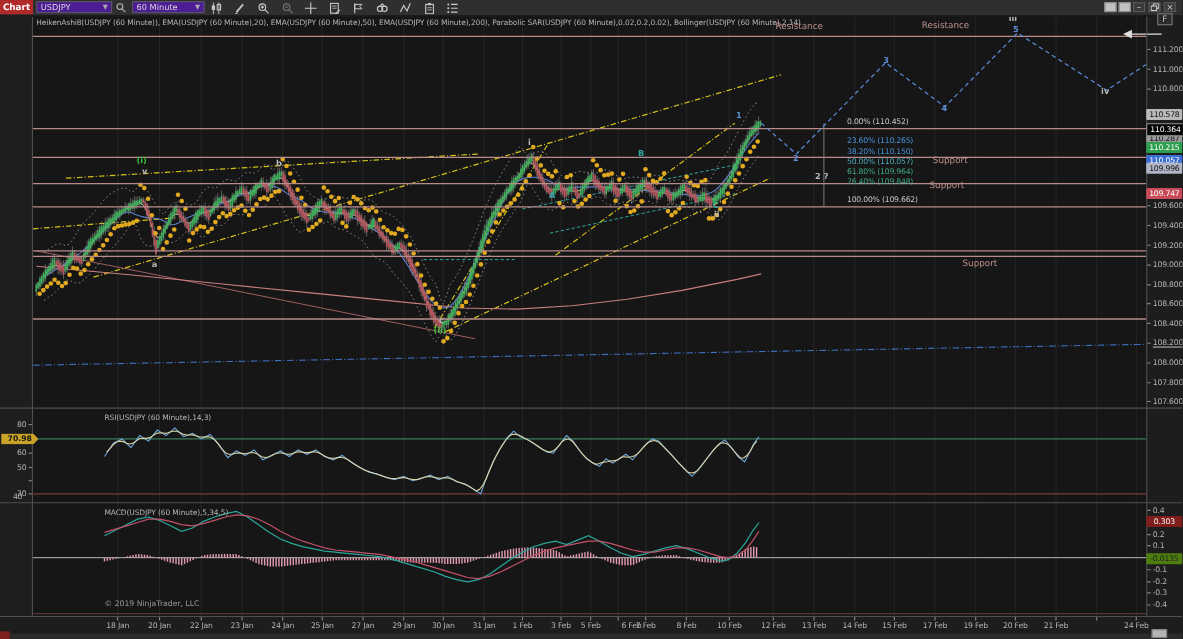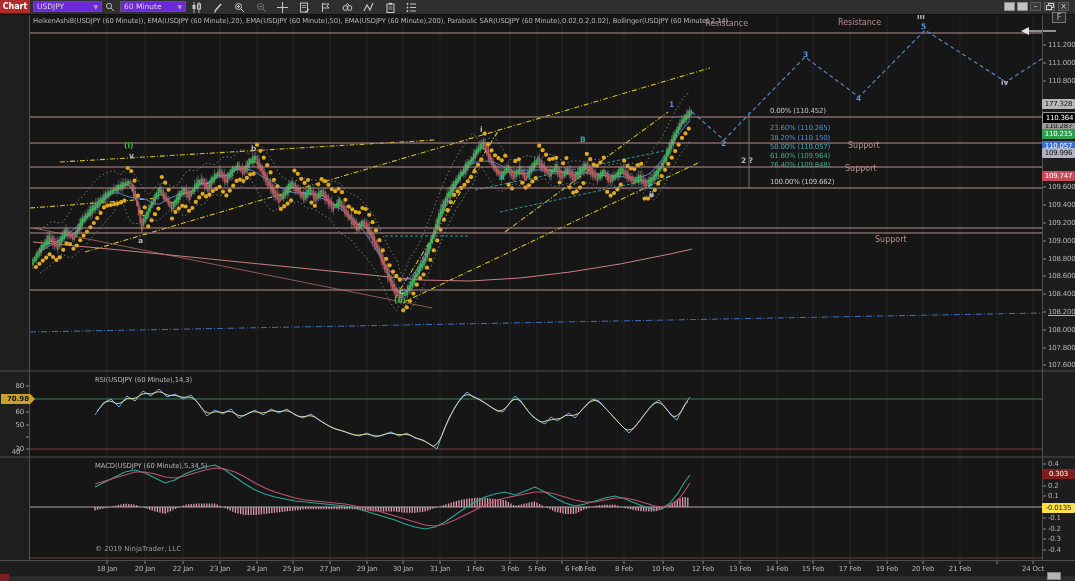--- a/index.html
+++ b/index.html
@@ -1,19 +1,19 @@
 <!DOCTYPE html>
 <html><head>
 <meta charset="utf-8">
 <style>
   html,body{margin:0;padding:0}
   body{width:1075px;height:581px;background:#262626;font-family:"DejaVu Sans",sans-serif;overflow:hidden;position:relative;-webkit-font-smoothing:none}
   .titlebar{position:absolute;left:0;top:0;width:1075px;height:14px;background:#2f2f2f;border-bottom:1px solid #101010;z-index:30}
   .charttab{position:absolute;left:0;top:0;width:30px;height:13px;background:#b02a2a;color:#fff;font-size:8px;font-weight:bold;text-align:center;line-height:13px}
-  .combo{position:absolute;top:1px;height:11px;background:#6d28d9;border:1px solid #5a5a5a;color:#d8d8d8;font-size:7.5px;display:flex;align-items:center;justify-content:space-between;padding:0 3px;box-sizing:border-box}
+  .combo{position:absolute;top:1px;height:11px;background:#4c1d95;border:1px solid #5a5a5a;color:#d8d8d8;font-size:7.5px;display:flex;align-items:center;justify-content:space-between;padding:0 3px;box-sizing:border-box}
   .combo .chev{font-size:6px;color:#aaa;margin-left:4px}
   .tbtn{position:absolute;top:1px;width:17px;height:12px;display:flex;align-items:center;justify-content:center;background:transparent;border:none;padding:0}
   .winbtn{position:absolute;top:2px;width:11px;height:9px;font-size:8px;line-height:8px;text-align:center;color:#ccc;background:#3a3a3a;border:1px solid #5a5a5a;box-sizing:border-box}
   .winbtn.light{background:#c2c2c2;border-color:#8a8a8a}
   .fbtn{position:absolute;left:1052px;top:12px;width:14px;height:11px;background:#2a2a2a;border:1px solid #777;color:#bbb;font-size:8px;text-align:center;line-height:10px;box-sizing:border-box;z-index:31}
   .panelbg{position:absolute;background:#161616}
   .leftstrip{position:absolute;left:0;top:14px;width:29px;height:546px;background:#1e1e1e}
   .axisstrip{position:absolute;left:1042px;top:14px;width:33px;height:546px;background:#1d1d1d}
   .timeaxis{position:absolute;left:0;top:561px;width:1075px;height:15px;background:#1d1d1d}
   .botstrip{position:absolute;left:0;top:576px;width:1075px;height:5px;background:#2b2b2b}
@@ -1525,39 +1525,39 @@
     <span class="lbl tick" style="left: 1048px; top: 237px;">109.000</span>
     <span class="lbl tick" style="left: 1048px; top: 255px;">108.800</span>
     <span class="lbl tick" style="left: 1048px; top: 272px;">108.600</span>
     <span class="lbl tick" style="left: 1048px; top: 290px;">108.400</span>
     <span class="lbl tick" style="left: 1048px; top: 308px; text-decoration: underline;">108.200</span>
     <span class="lbl tick" style="left: 1048px; top: 326px;">108.000</span>
     <span class="lbl tick" style="left: 1048px; top: 344px;">107.800</span>
     <span class="lbl tick" style="left: 1048px; top: 361px;">107.600</span>
     <span class="badge" style="top: 121px; background: rgb(154, 154, 154); color: rgb(17, 17, 17);">110.287</span>
     <span class="badge" style="top: 141px; background: rgb(59, 111, 212); color: rgb(255, 255, 255);">110.057</span>
-    <span class="badge" style="top: 99px; background: rgb(184, 184, 184); color: rgb(17, 17, 17);">177.328</span>
+    <span class="badge" style="top: 99px; background: rgb(184, 184, 184); color: rgb(17, 17, 17);">110.578</span>
     <span class="badge" style="top: 112px; background: rgb(0, 0, 0); color: rgb(255, 255, 255); border: 1px solid rgb(153, 153, 153);">110.364</span>
     <span class="badge" style="top: 129px; background: rgb(46, 158, 79); color: rgb(255, 255, 255);">110.215</span>
     <span class="badge" style="top: 148px; background: rgb(176, 180, 196); color: rgb(17, 17, 17);">109.996</span>
     <span class="badge" style="top: 171px; background: rgb(200, 75, 90); color: rgb(255, 255, 255);">109.747</span>
     <span class="lbl tick" style="left: 8px; top: 382px; width: 16px; text-align: right;">80</span>
     <span class="lbl tick" style="left: 8px; top: 408px; width: 16px; text-align: right;">60</span>
     <span class="lbl tick" style="left: 8px; top: 421px; width: 16px; text-align: right;">50</span>
     <span class="lbl tick" style="left: 8px; top: 433px; width: 16px; text-align: center; margin-top: 15px;">40</span>
     <span class="lbl tick" style="left: 8px; top: 445px; width: 16px; text-align: right;">30</span>
     <span class="lbl tick" style="left: 1048px; top: 460px;">0.4</span>
     <span class="lbl tick" style="left: 1048px; top: 482px;">0.2</span>
     <span class="lbl tick" style="left: 1048px; top: 492px;">0.1</span>
     <span class="lbl tick" style="left: 1048px; top: 514px;">-0.1</span>
     <span class="lbl tick" style="left: 1048px; top: 525px;">-0.2</span>
     <span class="lbl tick" style="left: 1048px; top: 535px;">-0.3</span>
     <span class="lbl tick" style="left: 1048px; top: 546px;">-0.4</span>
     <span class="badge" style="top: 469px; background: #7f1d1d; color: rgb(255, 255, 255);">0.303</span>
-    <span class="badge" style="top: 503px; background: #fde047; color: rgb(34, 34, 34);">-0.0135</span>
+    <span class="badge" style="top: 503px; background: #4d7c0f; color: rgb(34, 34, 34);">-0.0135</span>
     <span class="lbl tick datelbl" style="left: 107px; top: 565px;">18 Jan</span>
     <span class="lbl tick datelbl" style="left: 145px; top: 565px;">20 Jan</span>
     <span class="lbl tick datelbl" style="left: 183px; top: 565px;">22 Jan</span>
     <span class="lbl tick datelbl" style="left: 220px; top: 565px;">23 Jan</span>
     <span class="lbl tick datelbl" style="left: 257px; top: 565px;">24 Jan</span>
     <span class="lbl tick datelbl" style="left: 293px; top: 565px;">25 Jan</span>
     <span class="lbl tick datelbl" style="left: 330px; top: 565px;">27 Jan</span>
     <span class="lbl tick datelbl" style="left: 367px; top: 565px;">29 Jan</span>
     <span class="lbl tick datelbl" style="left: 403px; top: 565px;">30 Jan</span>
     <span class="lbl tick datelbl" style="left: 440px; top: 565px;">31 Jan</span>
@@ -1570,21 +1570,21 @@
     <span class="lbl tick datelbl" style="left: 663px; top: 565px;">10 Feb</span>
     <span class="lbl tick datelbl" style="left: 703px; top: 565px;">12 Feb</span>
     <span class="lbl tick datelbl" style="left: 740px; top: 565px;">13 Feb</span>
     <span class="lbl tick datelbl" style="left: 777px; top: 565px;">14 Feb</span>
     <span class="lbl tick datelbl" style="left: 813px; top: 565px;">15 Feb</span>
     <span class="lbl tick datelbl" style="left: 850px; top: 565px;">17 Feb</span>
     <span class="lbl tick datelbl" style="left: 887px; top: 565px;">19 Feb</span>
     <span class="lbl tick datelbl" style="left: 923px; top: 565px;">20 Feb</span>
     <span class="lbl tick datelbl" style="left: 960px; top: 565px;">21 Feb</span>
     <span class="lbl tick datelbl" style="left: 997px; top: 596px;">22 Feb</span>
-    <span class="lbl tick datelbl" style="left: 1033px; top: 565px;">24 Oct</span>
+    <span class="lbl tick datelbl" style="left: 1033px; top: 565px;">24 Feb</span>
     <span class="lbl srlbl" style="left: 705px; top: 19px;">Resistance</span>
     <span class="lbl srlbl" style="left: 838px; top: 18px;">Resistance</span>
     <span class="lbl srlbl" style="left: 848px; top: 141px;">Support</span>
     <span class="lbl srlbl" style="left: 845px; top: 164px;">Support</span>
     <span class="lbl srlbl" style="left: 875px; top: 235px;">Support</span>
     <span class="lbl fib" style="left: 770px; top: 107px; color: rgb(200, 200, 200);">0.00% (110.452)</span>
     <span class="lbl fib" style="left: 770px; top: 124px; color: rgb(74, 144, 217);">23.60% (110.265)</span>
     <span class="lbl fib" style="left: 770px; top: 134px; color: rgb(74, 144, 217);">38.20% (110.150)</span>
     <span class="lbl fib" style="left: 770px; top: 143px; color: rgb(73, 168, 184);">50.00% (110.057)</span>
     <span class="lbl fib" style="left: 770px; top: 152px; color: rgb(63, 168, 135);">61.80% (109.964)</span>

